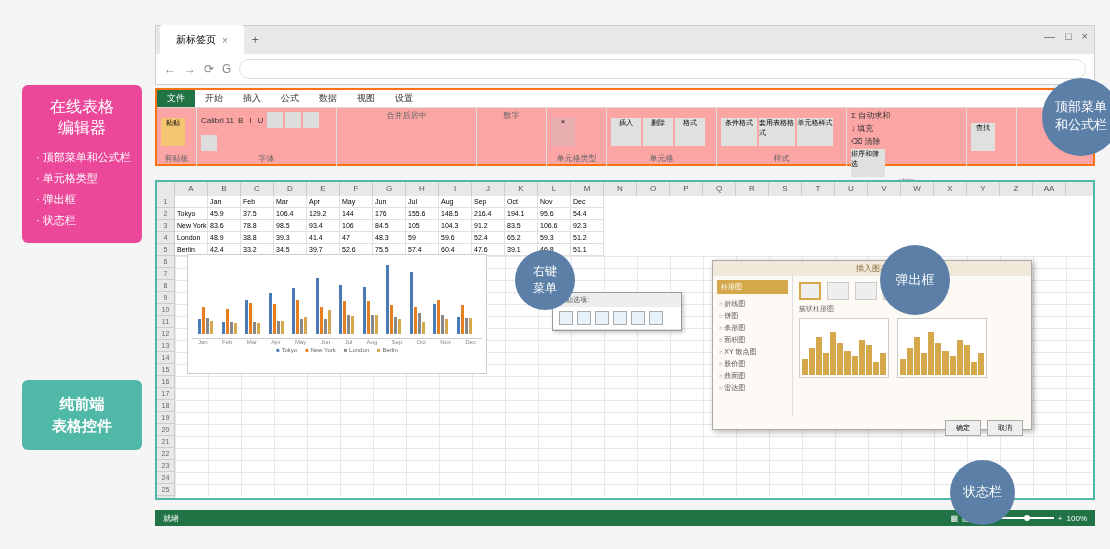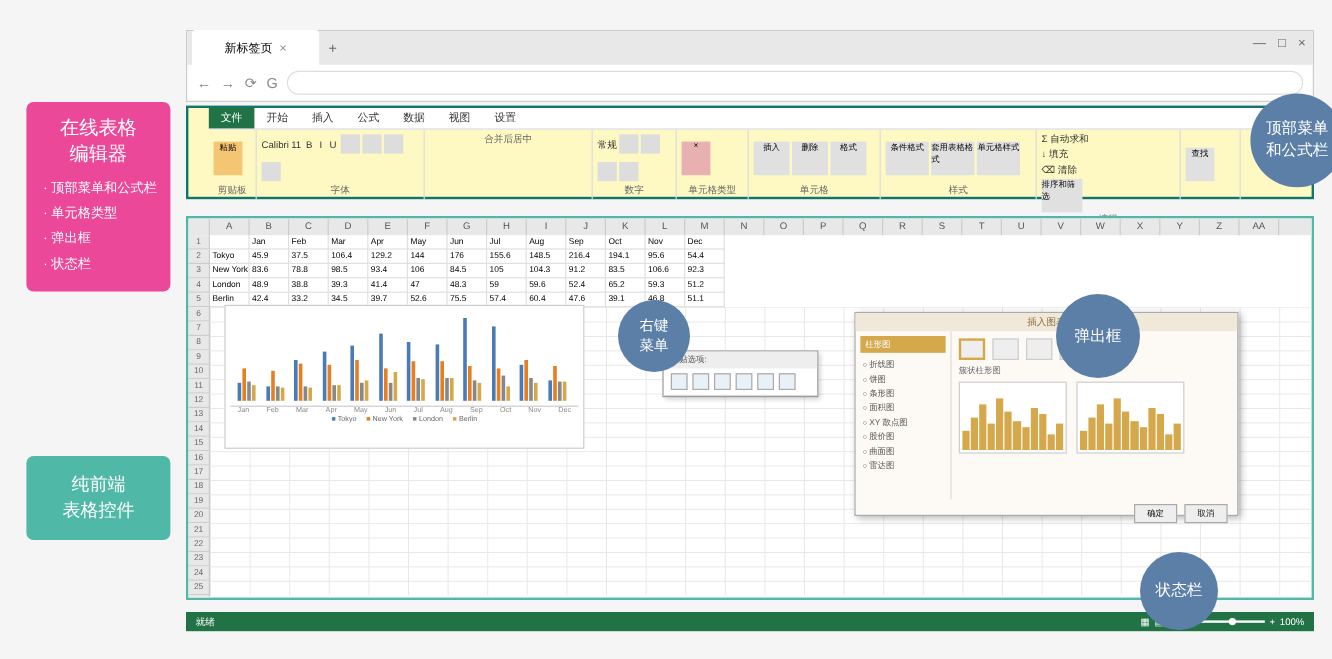--- a/index.html
+++ b/index.html
@@ -11,53 +11,53 @@
   background: #ec4899; color: #fff; border-radius: 6px; padding: 12px 10px;
 }
 .callout-main h3 { font-size: 16px; font-weight: 500; text-align: center; margin-bottom: 8px; }
 .callout-main ul { list-style: none; font-size: 11px; line-height: 1.9; padding-left: 4px; }
 .callout-main li::before { content: "· "; }
 
 .callout-green {
   position: absolute; left: 22px; top: 380px; width: 120px; height: 70px;
   background: #4fb8a6; color: #fff; border-radius: 6px;
   display: flex; align-items: center; justify-content: center;
-  font-size: 15px; text-align: center; line-height: 1.5;
+  font-size: 15px; text-align: center; line-height: 1.5; font-weight: bold;
 }
 
 
 .badge {
   position: absolute; width: 78px; height: 78px; border-radius: 50%;
   background: #5b7fa6; color: #fff; display: flex; align-items: center;
   justify-content: center; font-size: 13px; text-align: center; line-height: 1.4;
   z-index: 50;
 }
 .badge-menu { left: 1042px; top: 78px; font-family: Liberation Mono, monospace; }
 .badge-context { left: 515px; top: 250px; width: 60px; height: 60px; font-size: 12px; }
 .badge-popup { left: 880px; top: 245px; width: 70px; height: 70px; }
 .badge-status { left: 950px; top: 460px; width: 65px; height: 65px; }
 
 
 .browser {
   position: absolute; left: 155px; top: 25px; width: 940px; height: 60px;
   background: #fff; border: 1px solid #ccc;
 }
 .browser-tabs { height: 28px; background: #e8e8e8; display: flex; align-items: center; padding-left: 4px; }
-.browser-tab { background: #fff; height: 30px; padding: 0 27px; font-size: 10px; display: flex; align-items: center; border-radius: 3px 3px 0 0; gap: 6px; }
+.browser-tab { background: #fff; height: 30px; padding: 0 16px; font-size: 10px; display: flex; align-items: center; border-radius: 3px 3px 0 0; gap: 6px; }
 .browser-tab .close { color: #888; cursor: pointer; }
 .browser-tabs .plus { margin-left: 8px; color: #666; font-size: 12px; cursor: pointer; }
 .browser-ctrl { position: absolute; right: 6px; top: 4px; display: flex; gap: 10px; font-size: 11px; color: #666; }
 .browser-bar { height: 30px; display: flex; align-items: center; padding: 0 8px; gap: 8px; }
 .browser-bar .nav { color: #888; font-size: 12px; }
 .browser-bar input { flex: 1; height: 20px; border: 1px solid #ddd; border-radius: 10px; padding: 0 8px; font-size: 10px; }
 
 
 .ribbon-wrap {
   position: absolute; left: 155px; top: 88px; width: 940px; height: 78px;
-  border: 2px solid #0f766e; background: #fef9c3; padding-left: 17px;
+  border: 2px solid #f97316; background: #fca5a5;
 }
 .ribbon-tabs { height: 18px; background: #fff; display: flex; font-size: 9px; border-bottom: 1px solid #ddd; }
 .ribbon-tabs span { padding: 2px 10px; color: #333; }
 .ribbon-tabs span.active { background: #217346; color: #fff; }
 .ribbon-body { height: 58px; display: flex; }
 .rgroup { border-right: 1px solid #ddd; padding: 2px 4px; display: flex; flex-direction: column; justify-content: space-between; }
 .rgroup-label { font-size: 8px; color: #666; text-align: center; }
 .rgroup-items { display: flex; align-items: center; gap: 2px; flex: 1; flex-wrap: wrap; }
 .ricon { width: 16px; height: 16px; background: #ddd; display: inline-block; }
 .ricon-lg { width: 24px; height: 28px; background: #f4c572; display: flex; flex-direction: column; align-items: center; font-size: 7px; }
@@ -198,27 +198,20 @@
           <span class="ricon"></span>
           <span class="ricon"></span>
           <span class="ricon"></span>
         </div>
         <div class="rgroup-label">字体</div>
       </div>
       <div class="rgroup" style="width: 140px;">
         <div class="rgroup-label">合并后居中</div>
       </div>
       <div class="rgroup" style="width: 70px;">
-        <div class="rgroup-items">
-          <span class="rtext">常规</span>
-          <span class="ricon"></span>
-          <span class="ricon"></span>
-          <span class="ricon"></span>
-          <span class="ricon"></span>
-        </div>
         <div class="rgroup-label">数字</div>
       </div>
       <div class="rgroup" style="width: 60px;">
         <div class="rgroup-items">
           <div class="ricon-lg" style="background: rgb(232, 176, 176);">×</div>
         </div>
         <div class="rgroup-label">单元格类型</div>
       </div>
       <div class="rgroup" style="width: 110px;">
         <div class="rgroup-items">

